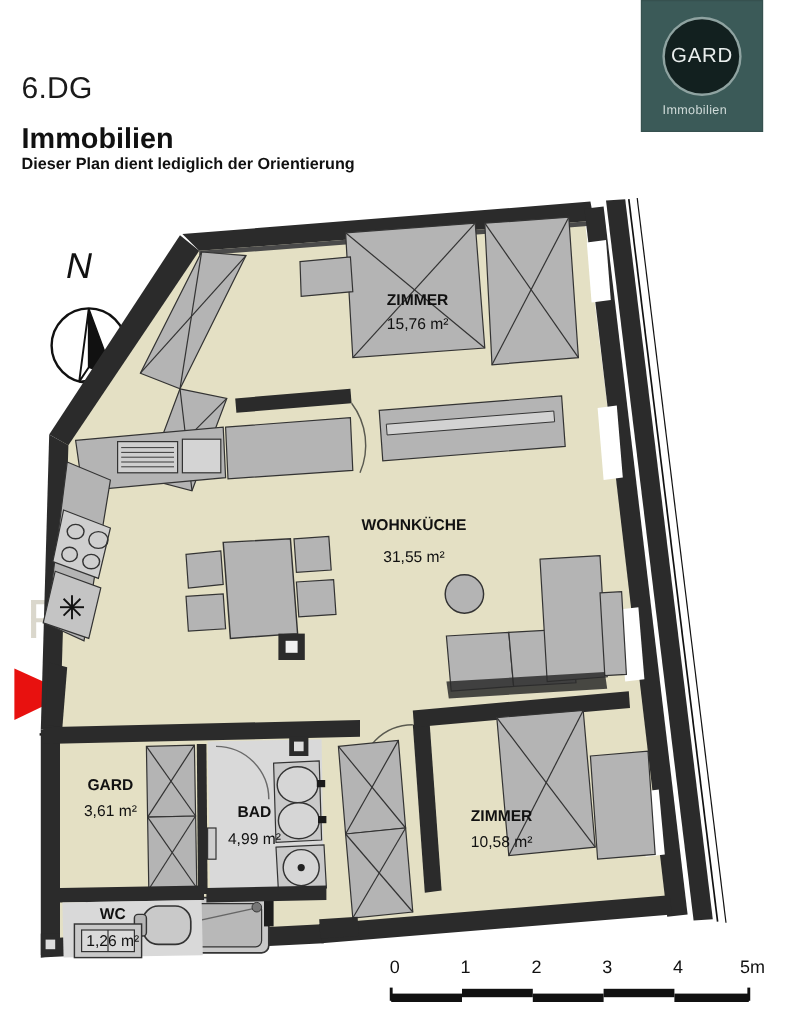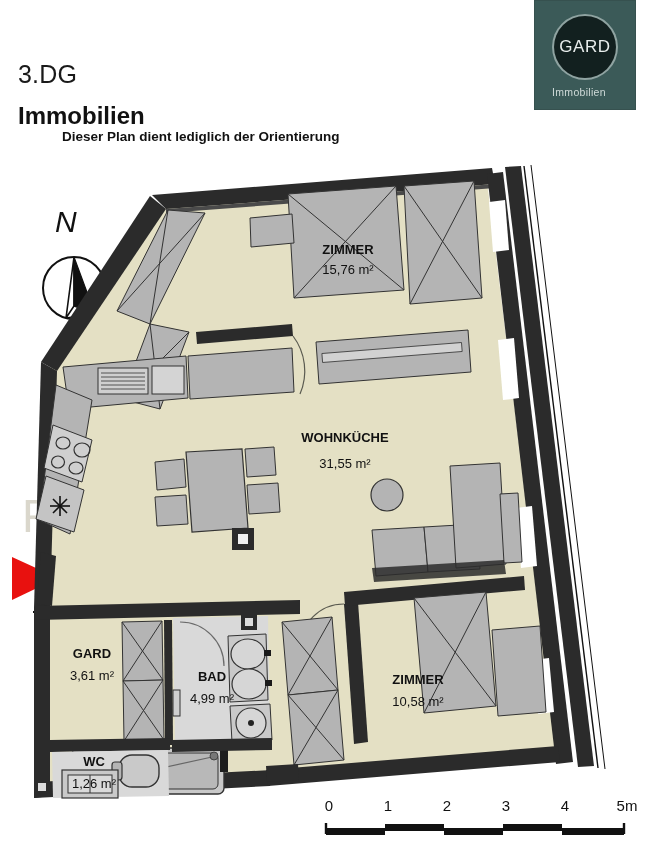--- a/index.html
+++ b/index.html
@@ -4,21 +4,21 @@
 <title>Planskizze</title>
 <style>
   html,body{margin:0;padding:0;background:#ffffff;}
   body{width:656px;height:853px;position:relative;overflow:hidden;
        font-family:"Liberation Sans","DejaVu Sans",sans-serif;color:#111;}
   #plan-root{position:absolute;left:0;top:0;width:656px;height:853px;}
 
   .hdr{position:absolute;left:18px;}
   #floor-label{top:60px;font-size:25px;letter-spacing:.2px;color:#1a1a1a;}
   #plan-title{top:102px;font-size:24px;font-weight:700;color:#111;}
-  #plan-note{top:128px;font-size:13.5px;font-weight:700;line-height:1.33;color:#111;margin-left:44px;}
+  #plan-note{top:128px;font-size:13.5px;font-weight:700;line-height:1.33;color:#111;}
 
   #logo-box{position:absolute;left:534px;top:0px;width:102px;height:110px;
     background:#3b5a58;box-shadow:inset 0 0 0 1px #36514f;}
   #logo-circle{position:absolute;left:50%;top:16px;transform:translateX(-50%);
     width:62px;height:62px;border-radius:50%;background:#12201f;
     box-shadow:0 0 0 2px #8fa3a1;display:flex;align-items:center;justify-content:center;}
   #logo-mark{color:#e9eeed;font-size:17px;letter-spacing:.6px;font-weight:400;}
   #logo-sub{position:absolute;left:0;right:12px;top:86px;text-align:center;
     color:#cfdad8;font-size:10.5px;letter-spacing:.3px;}
 
@@ -32,21 +32,21 @@
   .rarea{font-family:"Liberation Sans","DejaVu Sans",sans-serif;
          font-weight:400;font-size:13px;fill:#111;text-anchor:middle;}
   .sctxt{font-family:"Liberation Sans","DejaVu Sans",sans-serif;
          font-size:15px;fill:#111;text-anchor:middle;}
 </style>
 </head>
 <body>
 
 <div id="plan-root">
 
-  <div class="hdr" id="floor-label">3.DG</div>
+  <div class="hdr" id="floor-label">6.DG</div>
   <div class="hdr" id="plan-title">Immobilien</div>
   <div class="hdr" id="plan-note">
     <div>Dieser Plan dient lediglich der Orientierung</div>
   </div>
 
   <div id="logo-box">
     <div id="logo-circle">
       <span id="logo-mark">GARD</span>
     </div>
     <div id="logo-sub">Immobilien</div>

